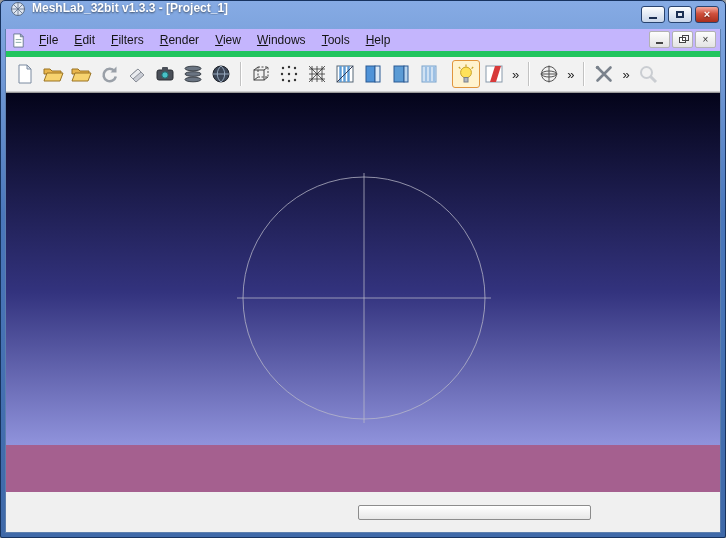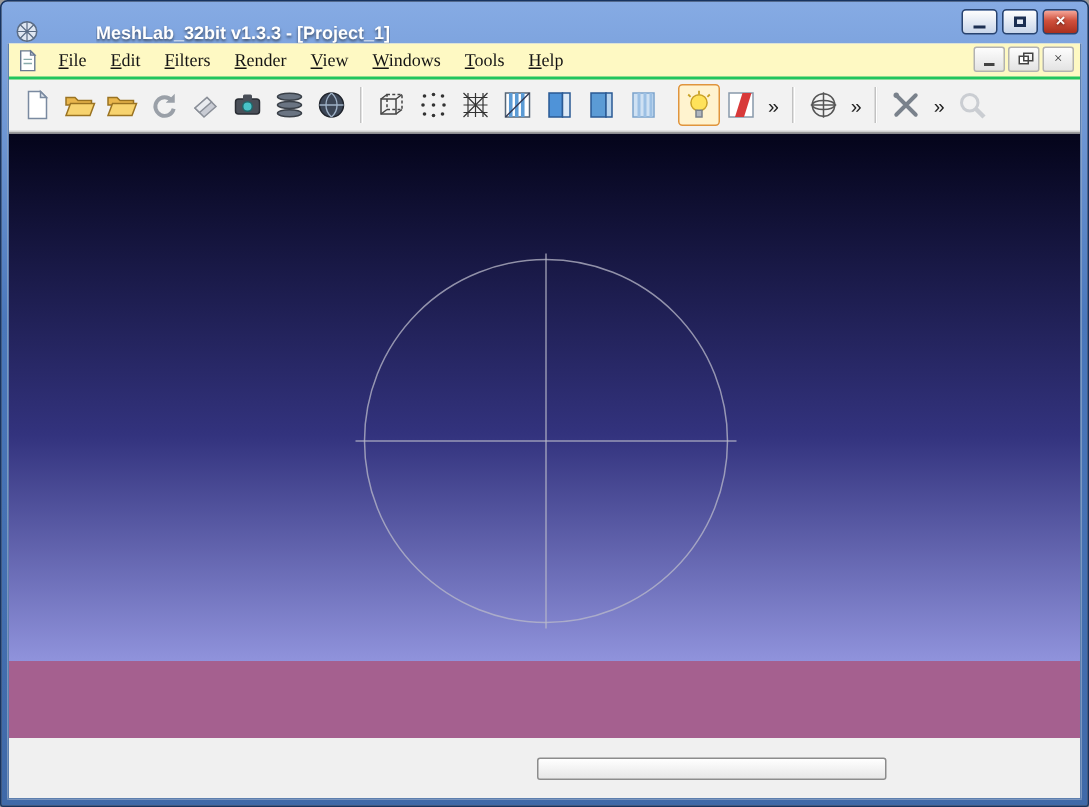--- a/index.html
+++ b/index.html
@@ -6,38 +6,38 @@
   .window{
     position:relative;width:726px;height:538px;box-sizing:border-box;
     display:flex;flex-direction:column;
     background:linear-gradient(#86abe4,#4a77bb 40%,#3f69a8);
     border:1px solid #17335f;border-radius:5px 5px 2px 2px;
     padding:0 4px 4px;
     font-family:"Liberation Sans",sans-serif;
     overflow:hidden;
   }
   
-  .titlebar{height:28px;display:flex;align-items:flex-end;color:#fff;
-    font-size:12px;font-weight:bold;text-shadow:0 1px 2px rgba(0,0,0,.55);padding:0 2px;flex:0 0 auto;gap:32px;}
+  .titlebar{height:28px;display:flex;align-items:flex-start;color:#fff;
+    font-size:12px;font-weight:bold;text-shadow:0 1px 2px rgba(0,0,0,.55);padding:0 2px;flex:0 0 auto;}
   .app-icon{width:16px;height:16px;margin:0 6px 0 3px;flex:0 0 auto;}
   .title-text{white-space:nowrap;overflow:hidden;}
   .win-controls{margin-left:auto;display:flex;gap:3px;align-self:flex-start;padding-top:5px;}
   .win-btn{width:24px;height:17px;border:1px solid #28436f;border-radius:3px;display:flex;
     align-items:center;justify-content:center;box-sizing:border-box;cursor:default;}
   .win-btn.minb,.win-btn.maxb{background:linear-gradient(#fefefe,#c9d6ea);}
   .win-btn.closeb{background:linear-gradient(#f6a99c,#d0503c 45%,#a92f1d);color:#fff;
     font-weight:bold;font-size:11px;line-height:1;}
   .glyph-min{width:8px;height:2px;background:#1c2f52;margin-top:7px;}
   .glyph-max{width:8px;height:7px;border:2px solid #1c2f52;box-sizing:border-box;}
   
   .content{flex:1;display:flex;flex-direction:column;background:#f1f1f1;
     border:1px solid #39movie5d8f;border:1px solid #5d7fae;border-top:none;box-sizing:border-box;min-height:0;}
   
-  .menubar{height:22px;flex:0 0 auto;background:#fef9c3;border-bottom:2px solid #22c55e;
-    display:flex;align-items:center;font-size:12px;color:#141414;position:relative;padding-left:2px;font-family:Liberation Serif, serif;}
+  .menubar{height:22px;flex:0 0 auto;background:#c4b5fd;border-bottom:6px solid #22c55e;
+    display:flex;align-items:center;font-size:12px;color:#141414;position:relative;padding-left:2px;}
   .mdi-icon{width:15px;height:15px;margin:0 5px 0 3px;}
   .menu-item{padding:3px 8px;cursor:default;}
   .mdi-controls{position:absolute;right:4px;top:2px;display:flex;gap:2px;}
   .mdi-btn{width:21px;height:17px;border:1px solid #b2b2b2;border-radius:2px;box-sizing:border-box;
     background:linear-gradient(#fdfdfd,#e3e3e3);display:flex;align-items:center;justify-content:center;
     font-size:10px;color:#333;line-height:1;}
   .glyph-min2{width:7px;height:2px;background:#444;margin-top:7px;}
   .glyph-restore{width:7px;height:6px;border:1px solid #444;box-sizing:border-box;position:relative;background:#fff;}
   .glyph-restore::before{content:"";position:absolute;left:2px;top:-3px;width:7px;height:6px;border:1px solid #444;box-sizing:border-box;}
   

